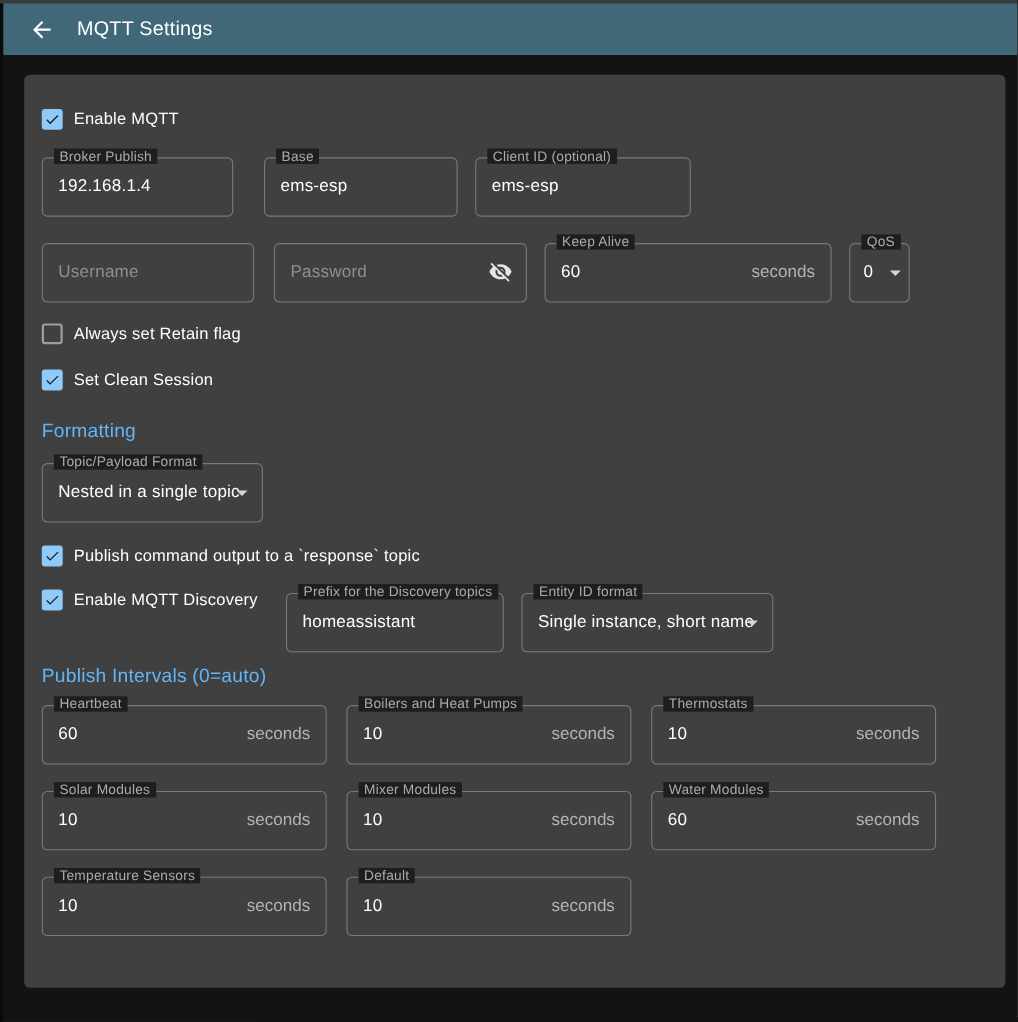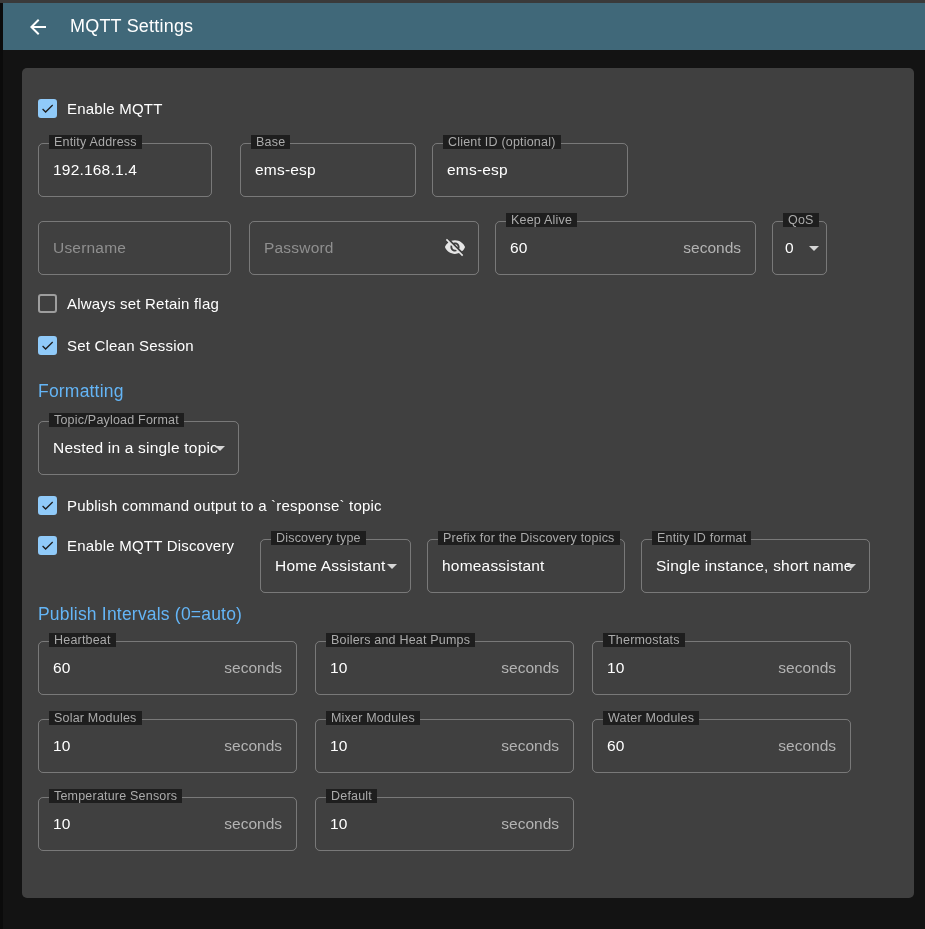--- a/index.html
+++ b/index.html
@@ -125,21 +125,21 @@
     <span class="checkbox checked">
       <svg viewBox="0 0 24 24">
           <path d="M9 16.17L4.83 12l-1.42 1.41L9 19 21 7l-1.41-1.41z"></path>
         </svg>
     </span>
     <span class="check-label">Enable MQTT</span>
   </div>
 
   <div class="row row-1">
     <div class="field f1">
-      <span class="field-label">Entity Address</span>
+      <span class="field-label">Broker Publish</span>
       <span class="field-value">192.168.1.4</span>
     </div>
     <div class="field f3">
       <span class="field-label">Base</span>
       <span class="field-value">ems-esp</span>
     </div>
     <div class="field f4">
       <span class="field-label">Client ID (optional)</span>
       <span class="field-value">ems-esp</span>
     </div>
@@ -213,29 +213,20 @@
 
   <div class="discovery-row">
     <div class="check-row">
       <span class="checkbox checked">
         <svg viewBox="0 0 24 24">
             <path d="M9 16.17L4.83 12l-1.42 1.41L9 19 21 7l-1.41-1.41z"></path>
           </svg>
       </span>
       <span class="check-label">Enable MQTT Discovery</span>
     </div>
-    <div class="field select fd1">
-      <span class="field-label">Discovery type</span>
-      <span class="field-value">Home Assistant</span>
-      <span class="caret-icon">
-        <svg viewBox="0 0 24 24">
-            <path d="M7 10l5 5 5-5z"></path>
-          </svg>
-      </span>
-    </div>
     <div class="field fd2">
       <span class="field-label">Prefix for the Discovery topics</span>
       <span class="field-value">homeassistant</span>
     </div>
     <div class="field select fd3">
       <span class="field-label">Entity ID format</span>
       <span class="field-value">Single instance, short name</span>
       <span class="caret-icon">
         <svg viewBox="0 0 24 24">
             <path d="M7 10l5 5 5-5z"></path>

